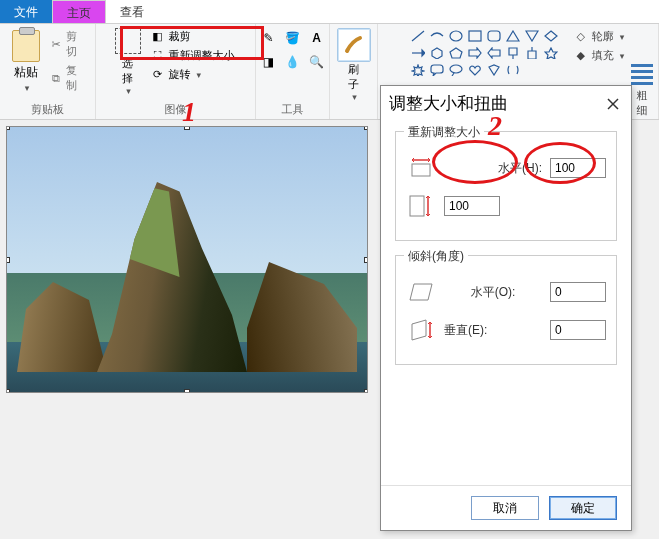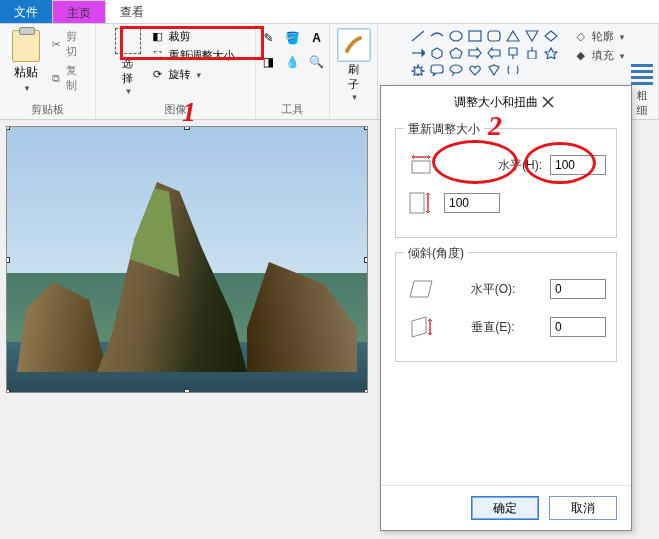--- a/index.html
+++ b/index.html
@@ -60,21 +60,21 @@
 
 .rock1 { position: absolute; left: 90px; bottom: 20px; width: 150px; height: 190px; background: linear-gradient(100deg, #8a7248 0%, #6a5838 40%, #2a3018 70%, #1a2008 100%); clip-path: polygon(40% 0%, 55% 5%, 70% 35%, 90% 70%, 100% 100%, 0% 100%, 10% 80%, 25% 30%); }
 .rock1::after { content: ""; position: absolute; top: 0; left: 20%; width: 35%; height: 50%; background: #7a9850; clip-path: polygon(0 0, 80% 10%, 100% 100%, 0 80%); }
 .rock2 { position: absolute; left: 10px; bottom: 20px; width: 90px; height: 90px; background: linear-gradient(100deg, #9a8258, #4a3818); clip-path: polygon(10% 30%, 40% 0%, 80% 20%, 100% 100%, 0% 100%); }
 .rock3 { position: absolute; right: 10px; bottom: 20px; width: 110px; height: 110px; background: linear-gradient(260deg, #8a7858, #3a2808); clip-path: polygon(20% 0%, 70% 20%, 100% 60%, 100% 100%, 0% 100%, 0% 60%); }
 .sea { position: absolute; left: 0; right: 0; bottom: 0; height: 50px; background: linear-gradient(to bottom, #3a6a78, #2a4a58); }
 .handle { position: absolute; width: 6px; height: 6px; background: #fff; border: 1px solid #333; }
 
 
 .dialog { position: absolute; left: 380px; top: 85px; width: 252px; height: 446px; background: #fff; border: 1px solid #888; box-shadow: 2px 2px 6px rgba(0,0,0,0.2); z-index: 10; display: flex; flex-direction: column; }
-.dlg-title { display: flex; justify-content: center; align-items: center; padding: 6px 8px; font-size: 12px; }
+.dlg-title { display: flex; justify-content: space-between; align-items: center; padding: 6px 8px; font-size: 17px; }
 .dlg-close { width: 20px; height: 20px; display: flex; align-items: center; justify-content: center; cursor: pointer; }
 .dlg-body { padding: 10px 14px; flex: 1; font-size: 12px; color: #333; }
 .fieldset { border: 1px solid #ccc; margin-bottom: 14px; padding: 12px 10px 10px 10px; position: relative; }
 .fieldset > .legend { position: absolute; top: -8px; left: 8px; background: #fff; padding: 0 4px; font-size: 12px; }
 .row { display: flex; align-items: center; gap: 8px; margin: 10px 0; }
 .row label { flex: 0 0 auto; }
 .radio { width: 12px; height: 12px; border: 1px solid #555; border-radius: 50%; display: inline-flex; align-items: center; justify-content: center; margin-right: 3px; vertical-align: middle; }
 .radio.checked::after { content: ""; width: 6px; height: 6px; background: #333; border-radius: 50%; }
 .dlg-input { width: 56px; height: 20px; border: 1px solid #888; padding: 1px 4px; font-size: 12px; }
 .checkbox { width: 12px; height: 12px; border: 1px solid #555; display: inline-flex; align-items: center; justify-content: center; margin-right: 4px; vertical-align: middle; }
@@ -398,26 +398,26 @@
       </div>
       <div class="row">
         <div class="icon-box">
           <svg width="26" height="24">
               <polygon points="4,6 18,2 18,18 4,22" fill="none" stroke="#888"></polygon>
               <line x1="22" y1="4" x2="22" y2="20" stroke="#d33" stroke-width="1.5"></line>
               <polyline points="20,6 22,4 24,6" fill="none" stroke="#d33"></polyline>
               <polyline points="20,18 22,20 24,18" fill="none" stroke="#d33"></polyline>
             </svg>
         </div>
-        <span style="flex:1;text-align:center">垂直(E):</span>
+        <span style="flex:1;text-align:left">垂直(E):</span>
         <input class="dlg-input" value="0" style="">
       </div>
     </div>
   </div>
   <div class="dlg-buttons">
+    <button class="dlg-btn">取消</button>
     <button class="dlg-btn primary">确定</button>
-    <button class="dlg-btn">取消</button>
   </div>
 </div>
 
 <div class="num2">2</div>
 <div class="ellipse ell-a"></div>
 <div class="ellipse ell-b"></div>
 
 </body></html>

